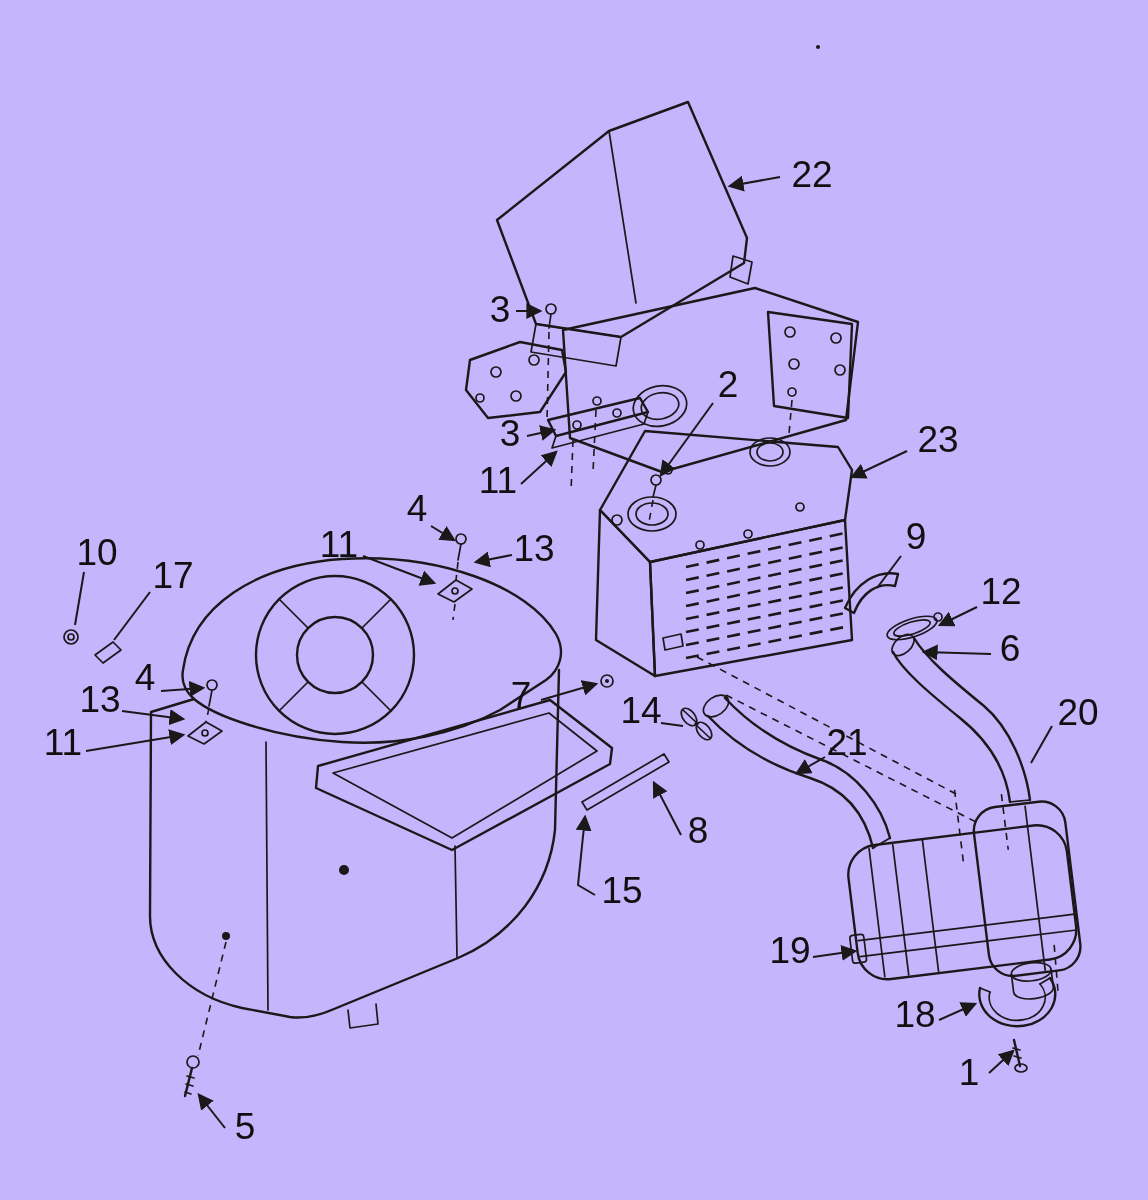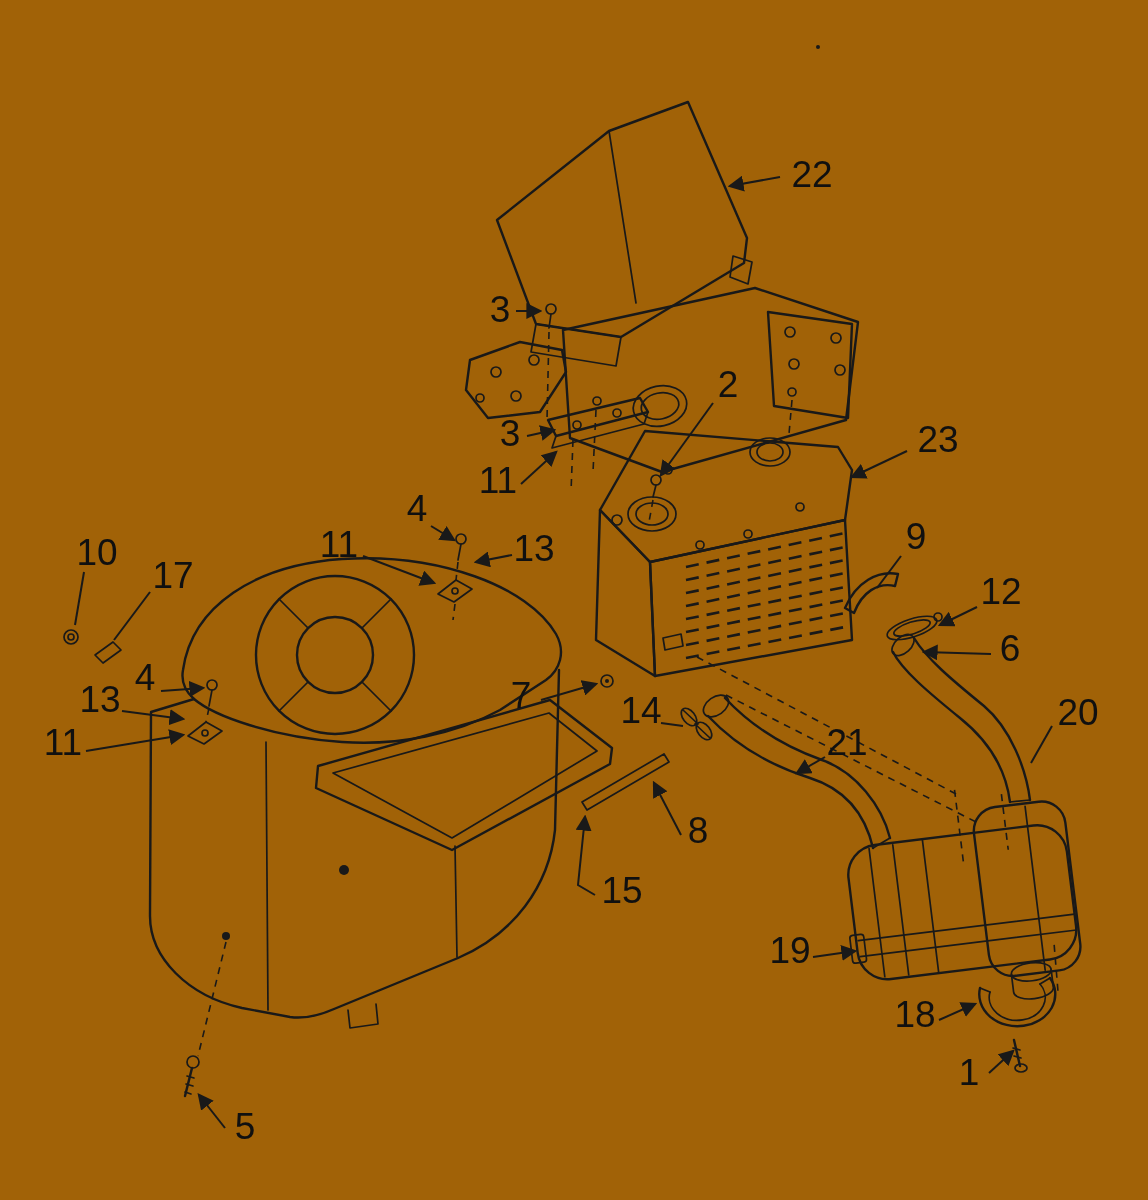--- a/index.html
+++ b/index.html
@@ -1,16 +1,16 @@
 <!DOCTYPE html>
 <html><head>
 <meta charset="utf-8">
 <style>
   html,body{margin:0;padding:0;background:#ffffff}
-  .stage{position:relative;width:1148px;height:1200px;background:#a16207;overflow:hidden}
+  .stage{position:relative;width:1148px;height:1200px;background:#c4b5fd;overflow:hidden}
   svg{display:block}
   .ln{fill:none;stroke:#191919;stroke-width:2.4;stroke-linejoin:round;stroke-linecap:round}
   .th{stroke-width:1.7}
   .dash{fill:none;stroke:#191919;stroke-width:1.6;stroke-dasharray:7 6}
   .slat{fill:none;stroke:#191919;stroke-width:2.6;stroke-dasharray:13 8}
   .dot{fill:#191919;stroke:none}
   .leader{fill:none;stroke:#191919;stroke-width:2}
   .callout-label{font-family:"Liberation Sans",sans-serif;font-size:37px;fill:#101010}
   text{user-select:none}
 </style>

